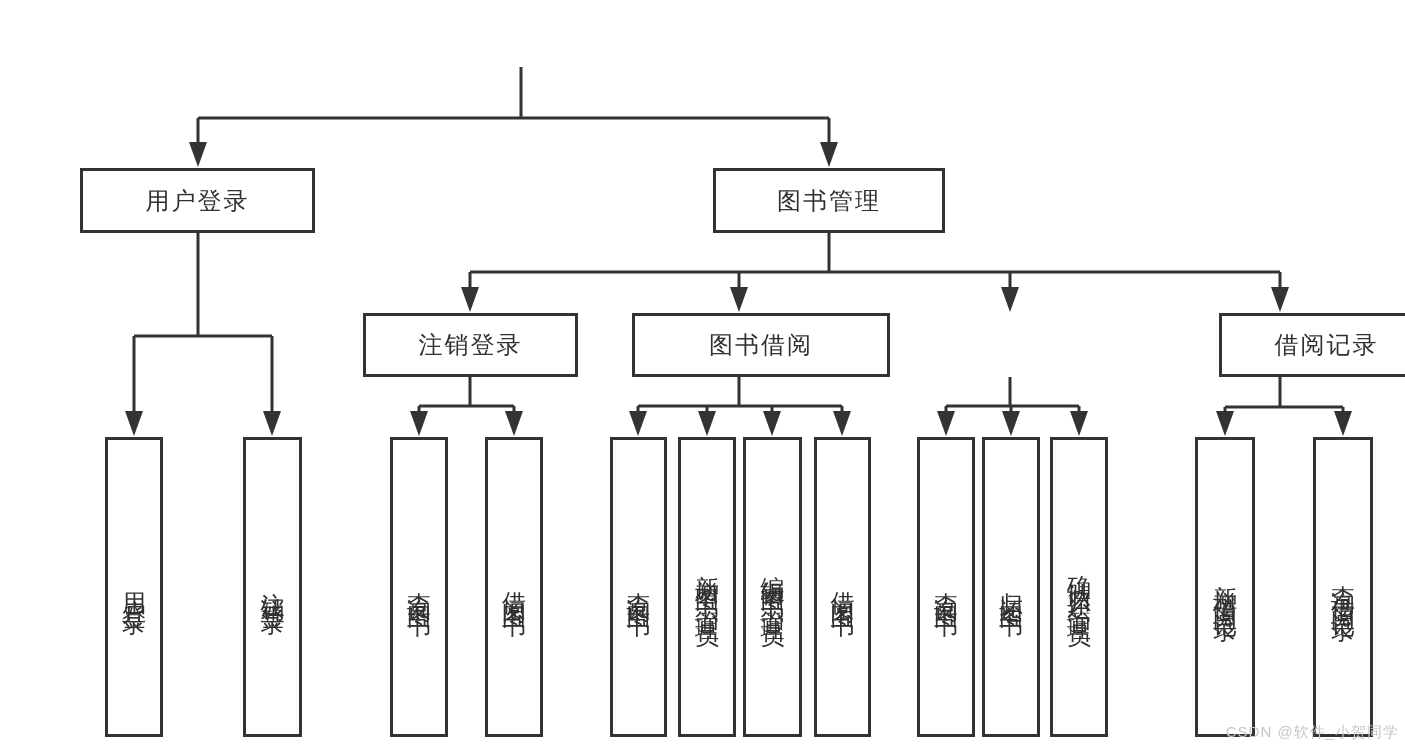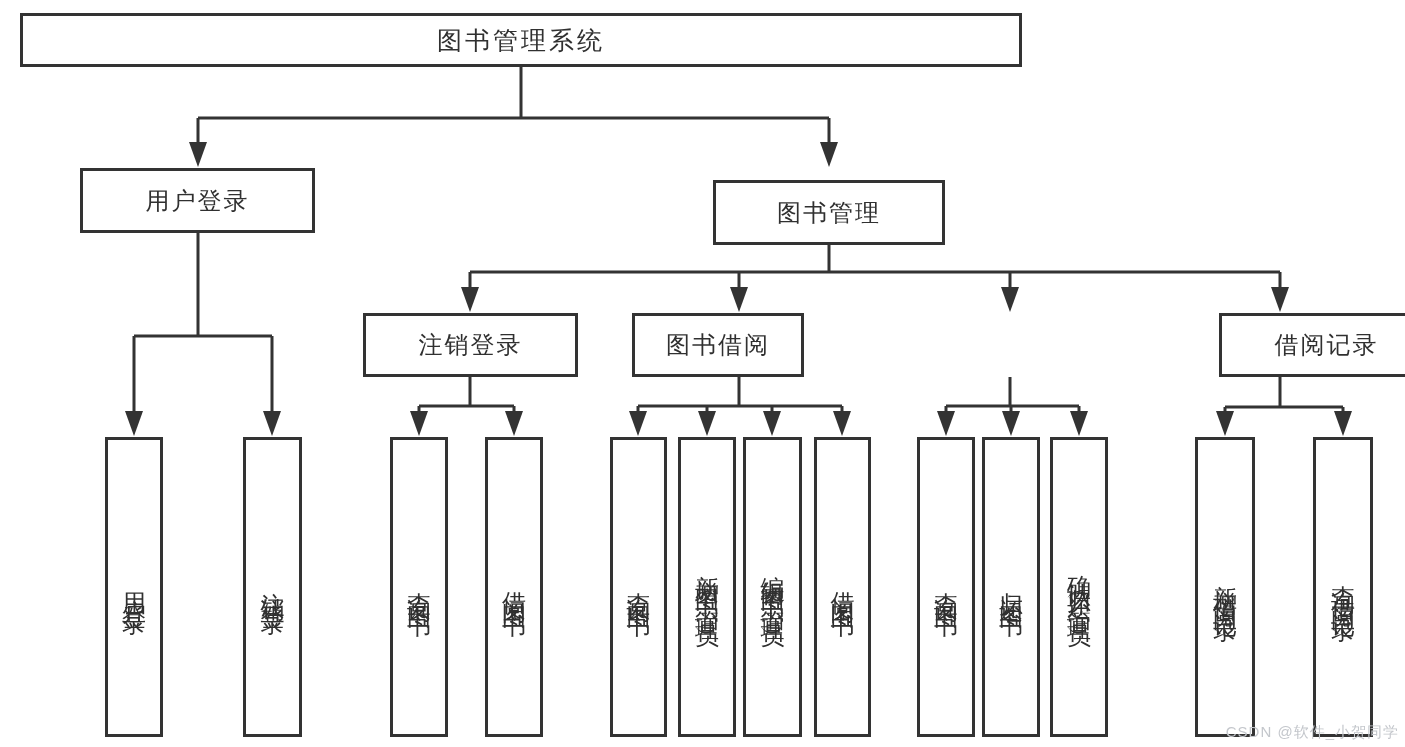--- a/index.html
+++ b/index.html
@@ -89,35 +89,32 @@
       <polygon points="763,411 781,411 772,436"></polygon>
       <polygon points="833,411 851,411 842,436"></polygon>
       <polygon points="937,411 955,411 946,436"></polygon>
       <polygon points="1002,411 1020,411 1011,436"></polygon>
       <polygon points="1070,411 1088,411 1079,436"></polygon>
       <polygon points="1216,411 1234,411 1225,436"></polygon>
       <polygon points="1334,411 1352,411 1343,436"></polygon>
     </g>
   </svg>
 
-  <div class="box root-box" style="left:20px; top:13px; width:1002px; height:54px;">
-    <span class="hlabel">图书管理系统</span>
-  </div>
 
   <div class="box" style="left:80px; top:168px; width:235px; height:65px;">
     <span class="hlabel">用户登录</span>
   </div>
-  <div class="box" style="left:713px; top:168px; width:232px; height:65px;margin-top:12px;">
+  <div class="box" style="left:713px; top:168px; width:232px; height:65px;">
     <span class="hlabel">图书管理</span>
   </div>
 
   <div class="box" style="left:363px; top:313px; width:215px; height:64px;">
     <span class="hlabel">注销登录</span>
   </div>
-  <div class="box" style="left:632px; top:313px; width:172px; height:64px;">
+  <div class="box" style="left:632px; top:313px; width:258px; height:64px;">
     <span class="hlabel">图书借阅</span>
   </div>
   <div class="box" style="left:1172px; top:313px; width:215px; height:64px;margin-left:47px;">
     <span class="hlabel">借阅记录</span>
   </div>
 
   <div class="box leaf" style="left:105px; width:58px;">
     <span class="vlabel">用户登录</span>
   </div>
   <div class="box leaf" style="left:243px; width:59px;">

